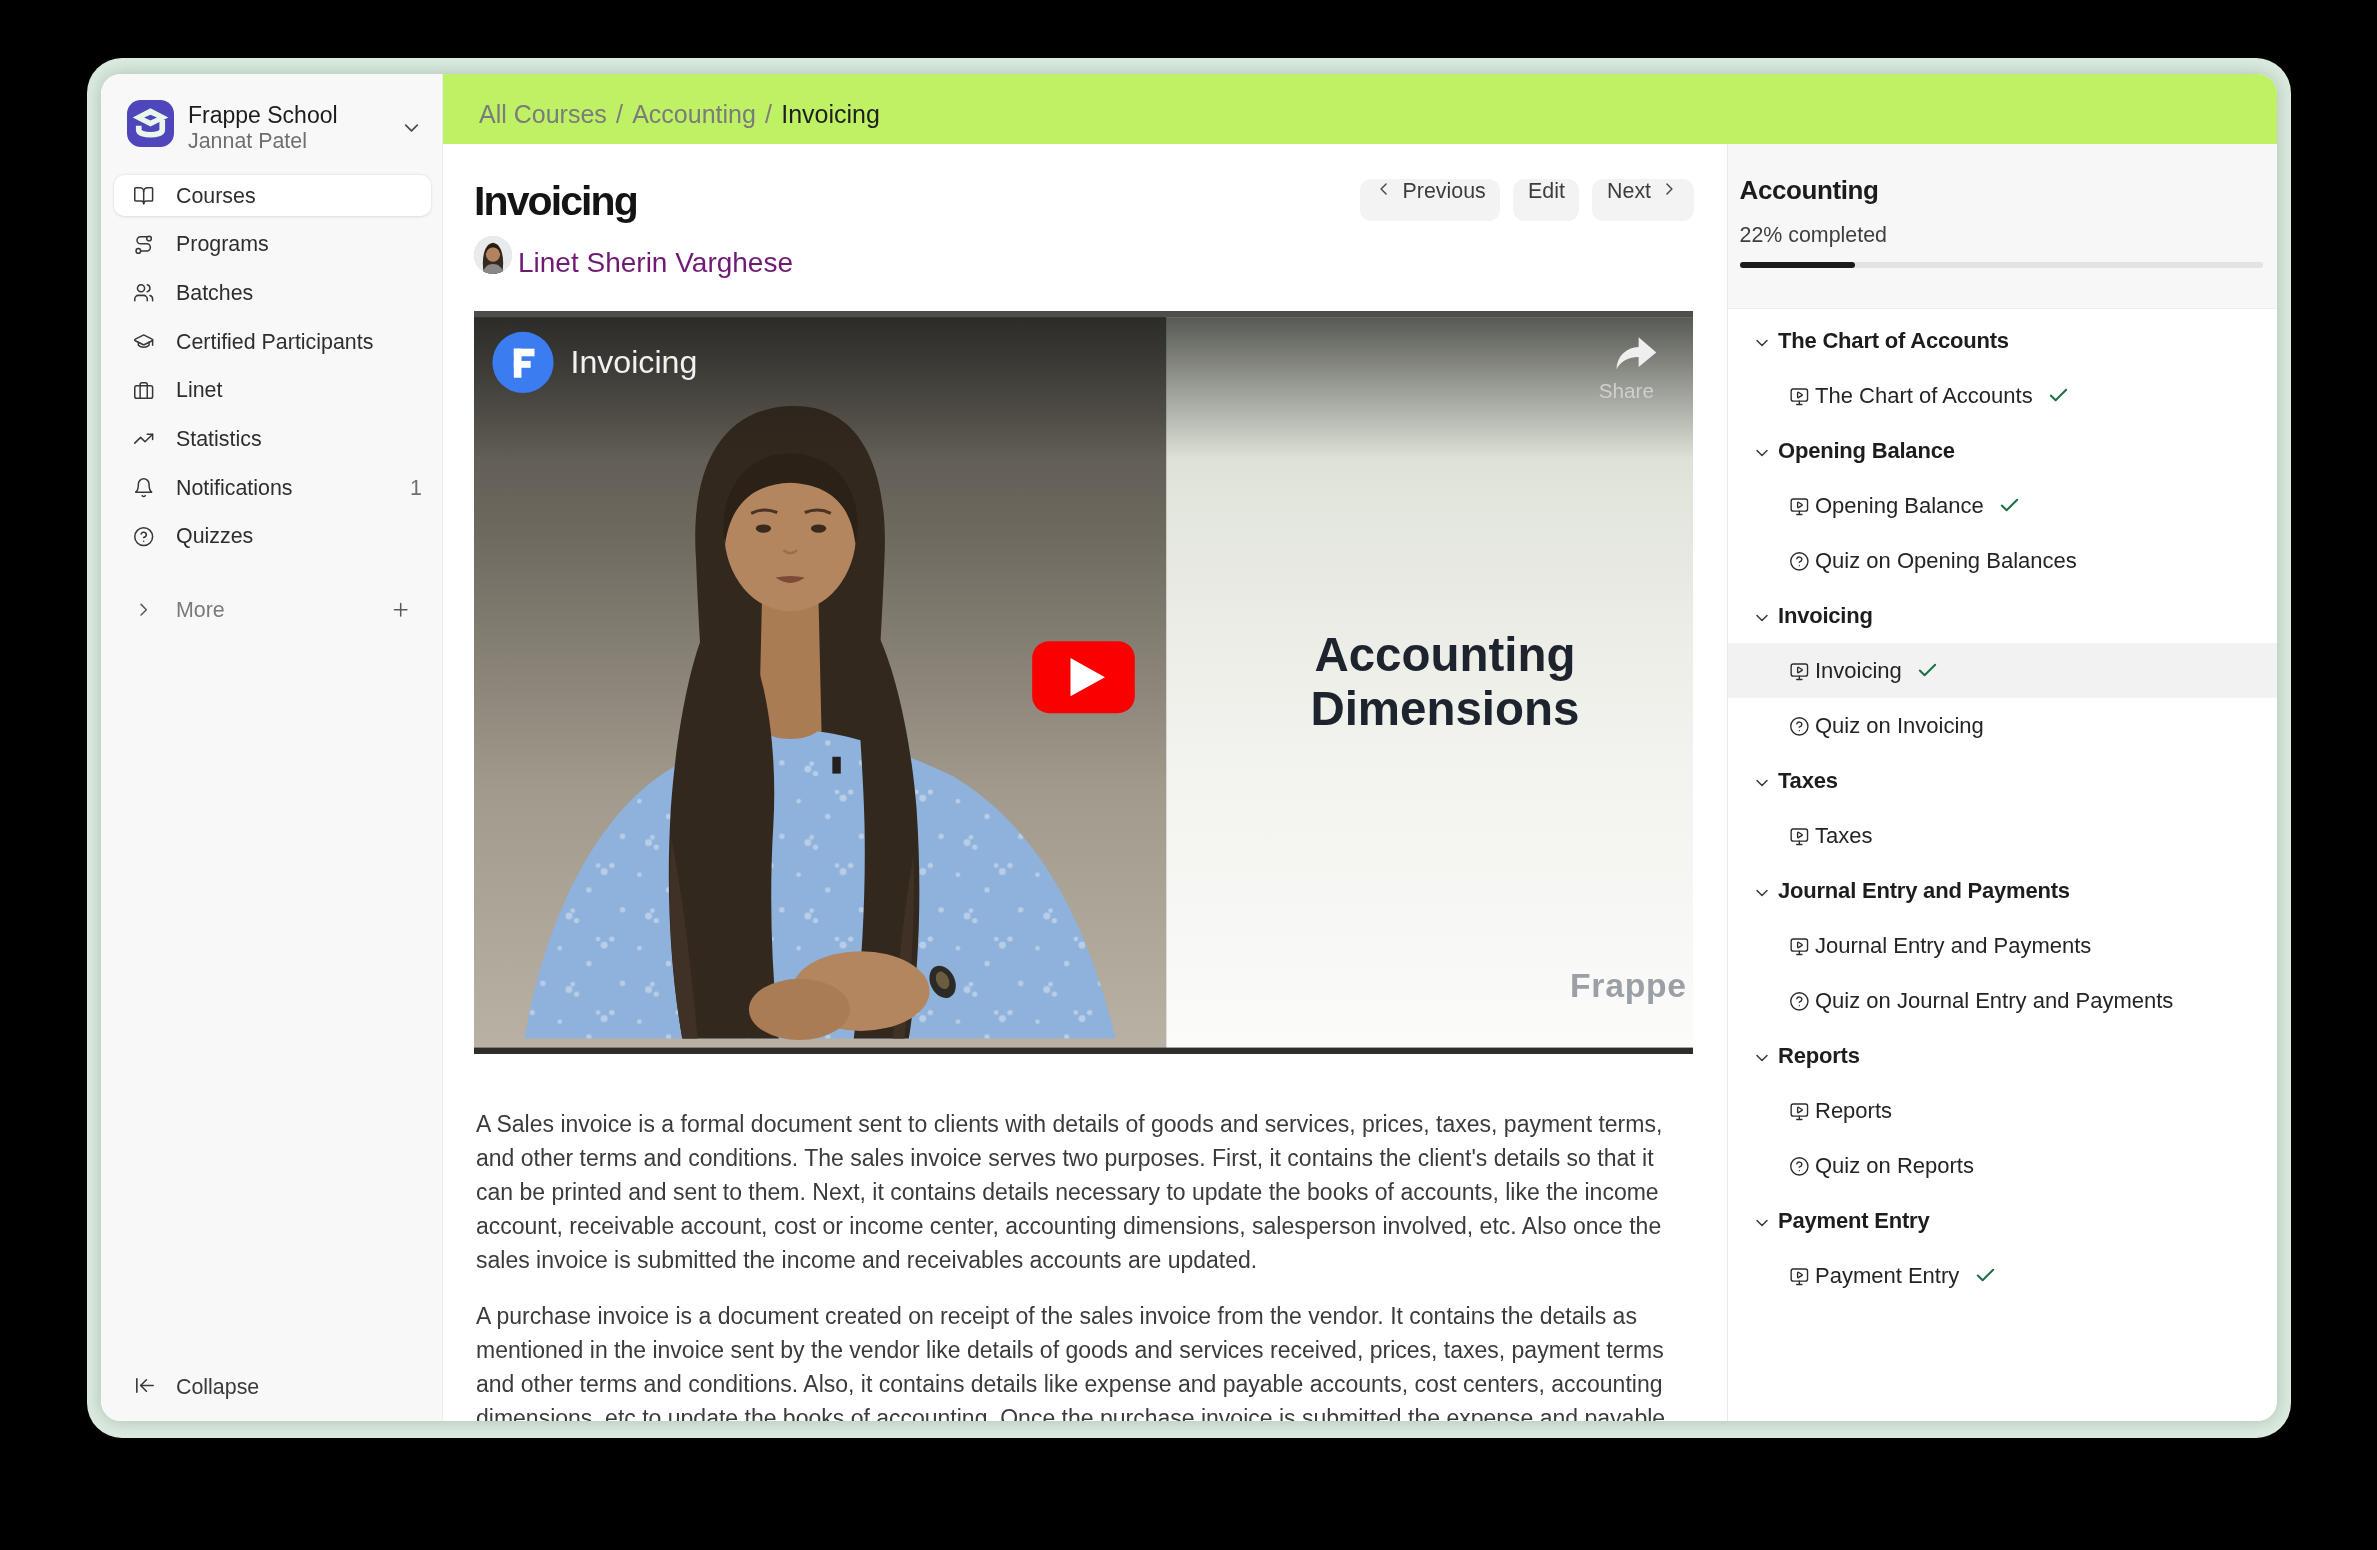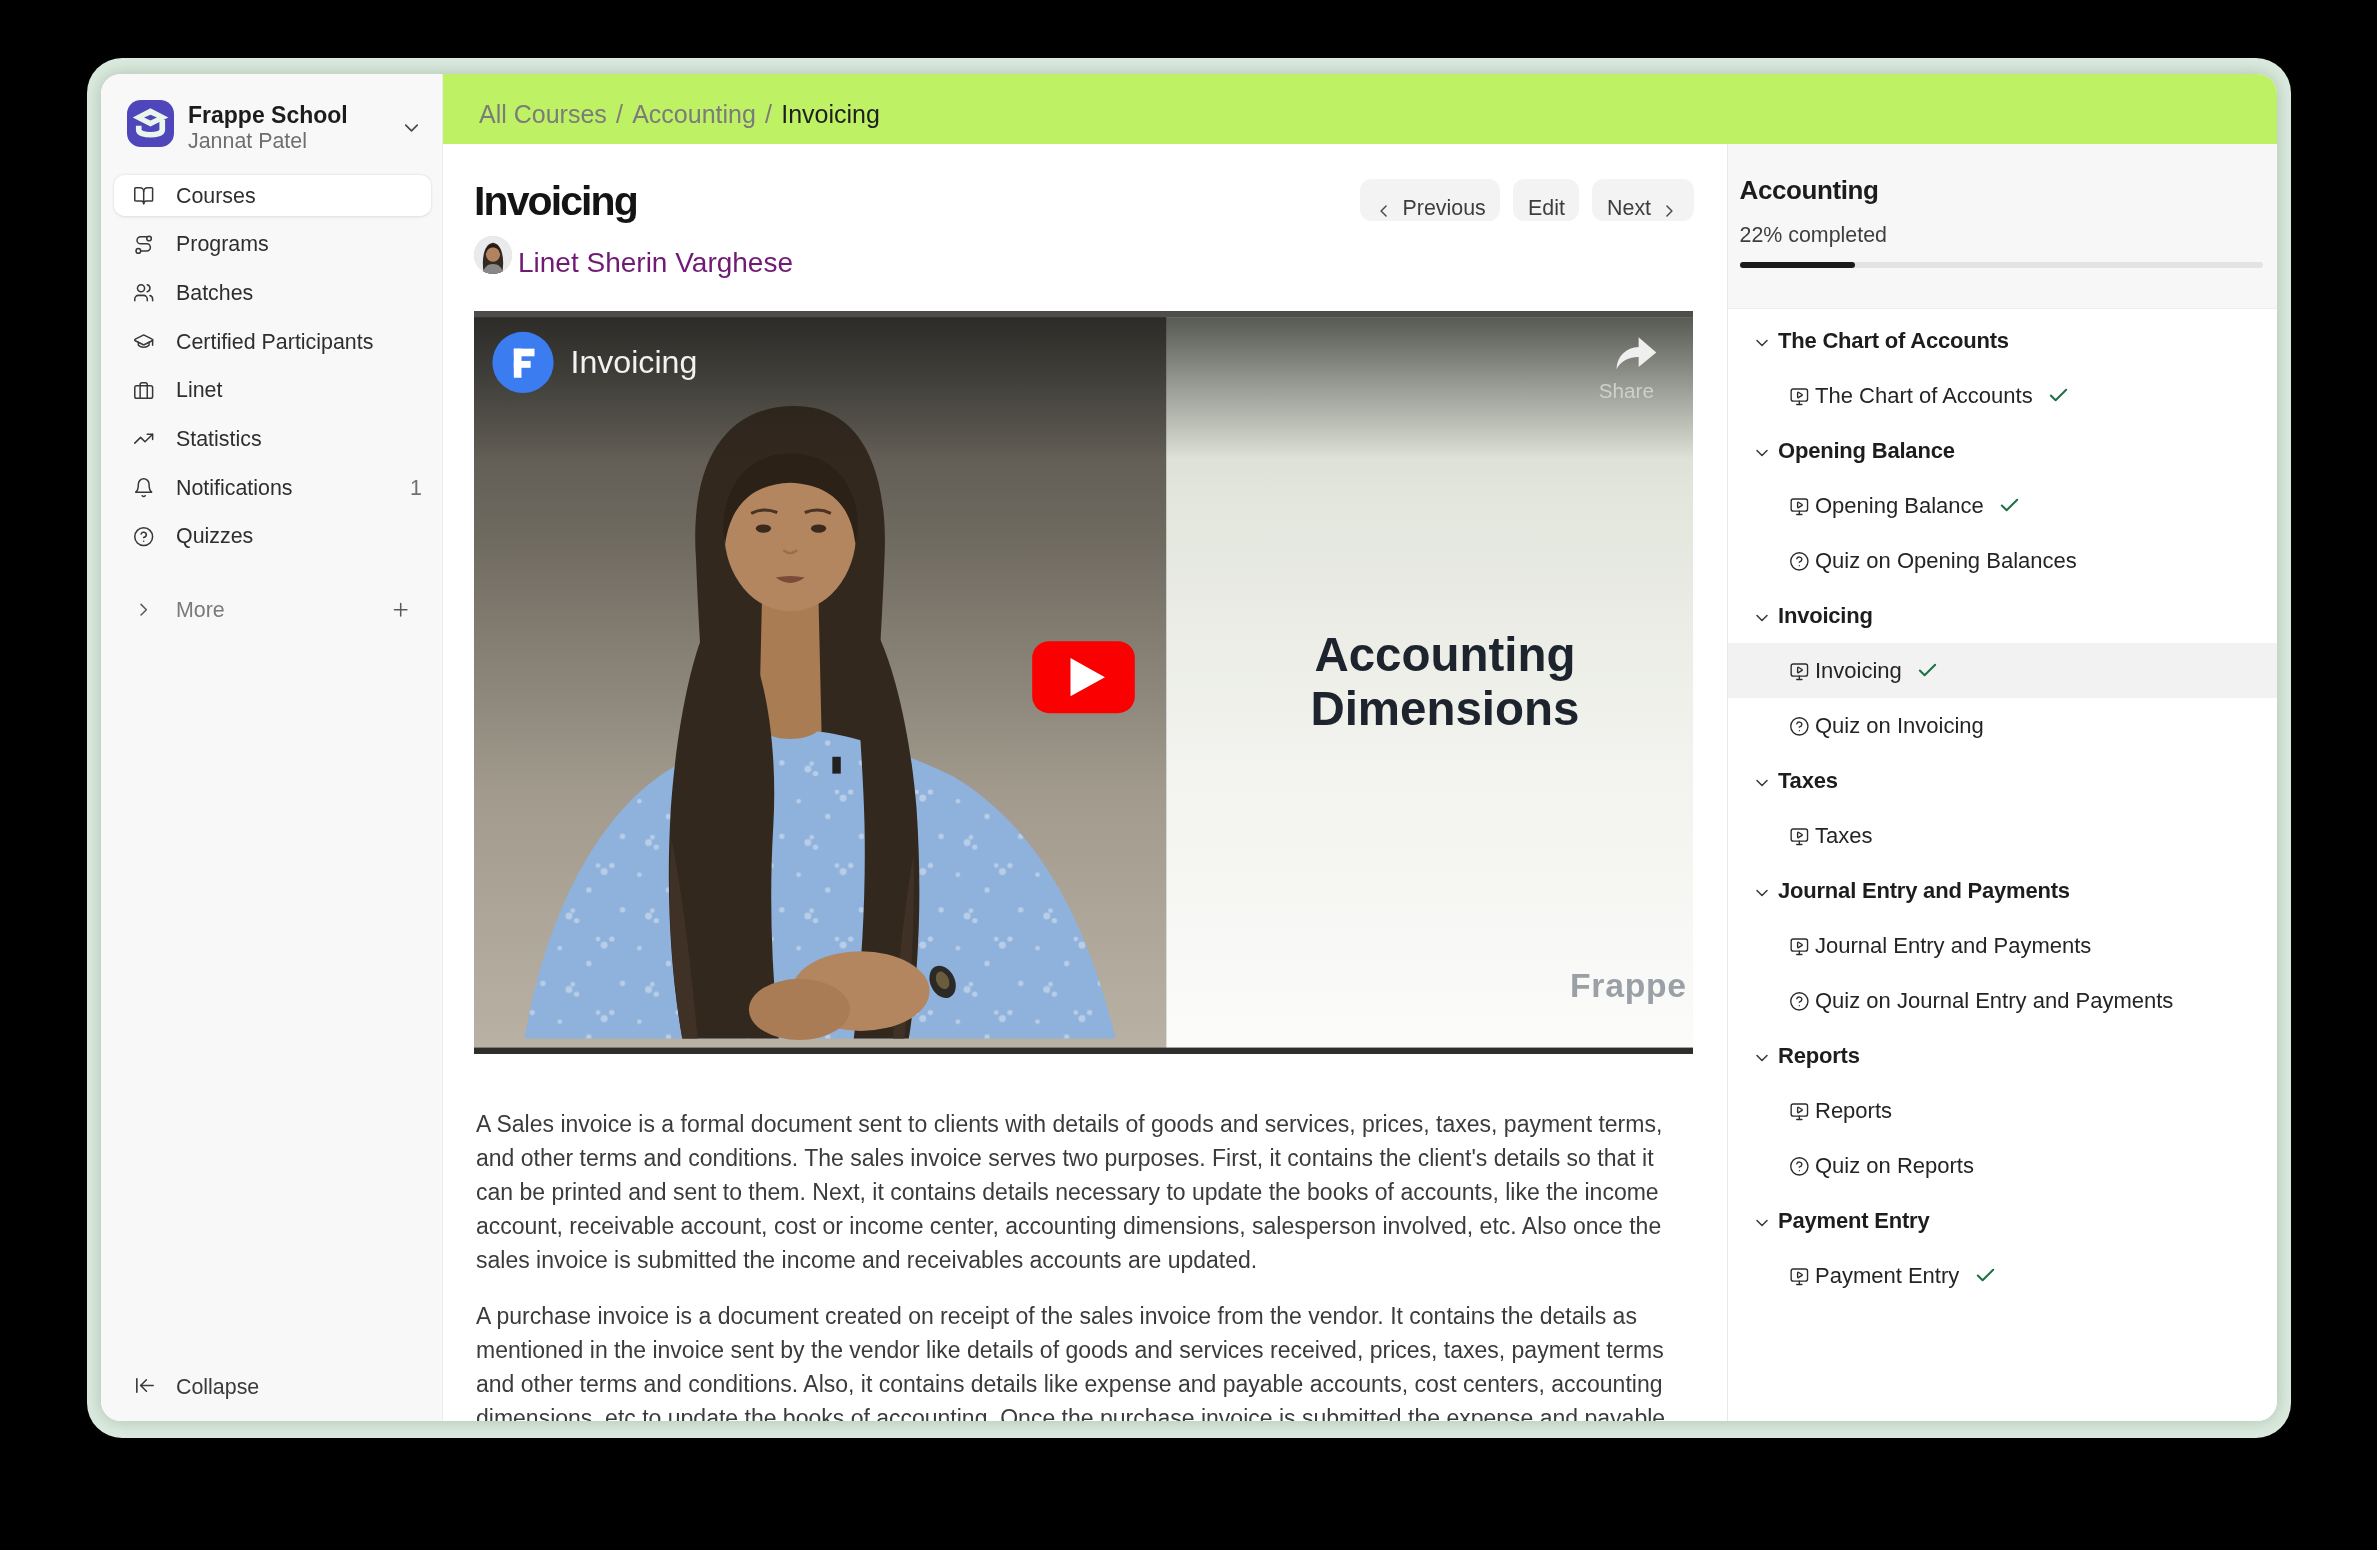--- a/index.html
+++ b/index.html
@@ -5,21 +5,21 @@
   * { margin:0; padding:0; box-sizing:border-box; }
   html,body { width:2377px; height:1550px; background:#000; font-family:"Liberation Sans", sans-serif; overflow:hidden; }
   .frame { position:absolute; left:87px; top:58px; width:2204px; height:1380px; background:#dcebdf; border-radius:35px;
            }
   .window { position:absolute; left:101px; top:74px; width:2176px; height:1347px; background:#fff; border-radius:20px; overflow:hidden; box-shadow:0 0 17px rgba(128,156,138,.55); }
 
   
   .sidebar { position:absolute; left:0; top:0; width:342px; height:100%; background:#f8f8f8; border-right:0.8px solid #ededed; }
   .s-head { position:absolute; left:26px; top:26px; }
   .logo { position:absolute; left:0; top:0; width:47px; height:47px; border-radius:13.8px; background:#5046bc; overflow:hidden; }
-  .s-title { position:absolute; left:61px; top:1.5px; font-size:23px; font-weight:bold; color:#1c1c1c; white-space:nowrap; }
+  .s-title { position:absolute; left:61px; top:1.5px; font-size:23px; font-weight:normal; color:#1c1c1c; white-space:nowrap; }
   .s-sub { position:absolute; left:61px; top:29px; font-size:21.4px; color:#6f6f6f; white-space:nowrap; }
   .s-chev { position:absolute; left:299px; top:42px; }
   .menu { position:absolute; left:13px; top:101px; width:317px; }
   .mi { position:relative; height:41px; margin-bottom:7.7px; }
   .mi .ic { position:absolute; left:19px; top:10px; width:21.4px; height:21.4px; }
   .mi .lb { position:absolute; left:62px; top:50%; transform:translateY(-50%); font-size:21.4px; color:#2e2e2e; white-space:nowrap; }
   .mi.active { background:#fff; border-radius:10.7px; box-shadow:0 0.8px 3.1px rgba(0,0,0,.10), 0 0 0 0.8px rgba(0,0,0,.02); }
   .mi .badge { position:absolute; right:9.2px; top:50%; transform:translateY(-50%); font-size:21.4px; color:#6f6f6f; }
   .more { position:absolute; left:13px; top:515px; width:317px; height:41px; }
   .more .lb { position:absolute; left:62px; top:50%; transform:translateY(-50%); font-size:21.4px; color:#7a7a7a; }
@@ -29,21 +29,21 @@
   
   .topbar { position:absolute; left:342px; top:0; width:1834px; height:80px; background:#bef264; border-bottom:0.8px solid #ebebeb; }
   .crumbs { position:absolute; left:36px; top:50%; transform:translateY(-50%); font-size:25px; color:#7b7b7b; white-space:nowrap; }
   .crumbs .sep { margin:0 9.2px; }
   .crumbs b { color:#1f1f1f; font-weight:normal; }
 
   
   .main { position:absolute; left:342px; top:70px; width:1284px; height:1277px; background:#fff; }
   .title { position:absolute; left:31px; top:34px; font-size:41px; font-weight:bold; color:#141414; letter-spacing:-1.9px; }
   .btns { position:absolute; right:33px; top:35px; height:42px; display:flex; gap:13px; }
-  .btn { height:42px; background:#f3f3f4; border-radius:11.5px; font-size:21.4px; color:#3d3d3d; display:flex; align-items:flex-end; padding:0 14.6px; gap:8.4px; }
+  .btn { height:42px; background:#f3f3f4; border-radius:11.5px; font-size:21.4px; color:#3d3d3d; display:flex; align-items:flex-start; padding:0 14.6px; gap:8.4px; }
   .author { position:absolute; left:31px; top:92px; height:38px; }
   .av { position:absolute; left:0; top:0; width:38px; height:38px; border-radius:50%; background:#d8d8d8; overflow:hidden; }
   .author .nm { position:absolute; left:44px; top:50%; transform:translateY(-50%); font-size:28px; color:#701a75; white-space:nowrap;margin-top:8px; }
 
   .video { position:absolute; left:31px; top:167px; width:1219px; height:743px; background:#3e3d3a; }
 
   .prose { position:absolute; left:33px; top:963px; width:1195px; font-size:23px; line-height:34px; color:#3b3b3b; }
   .prose p { margin-bottom:22px; }
 
   

